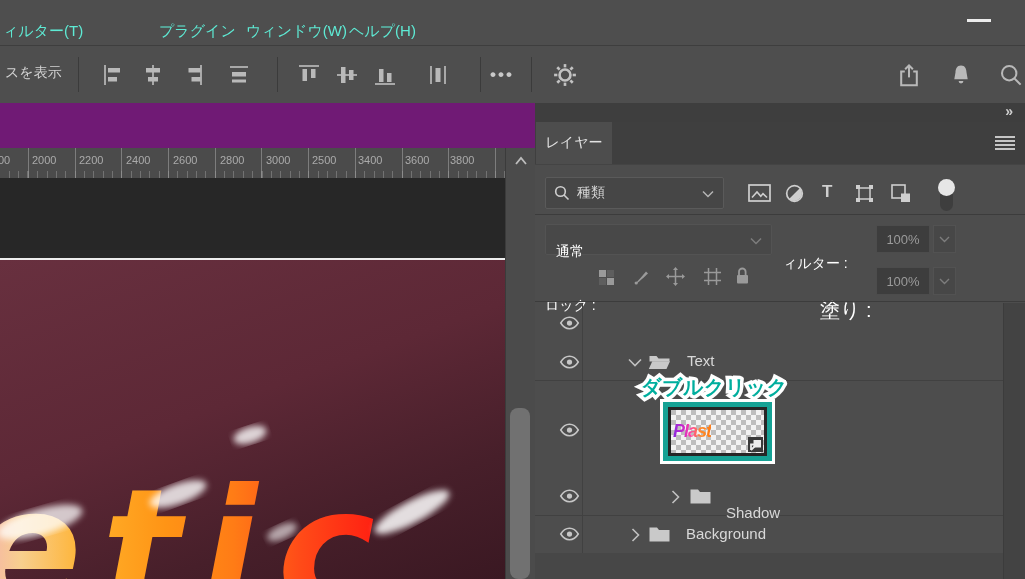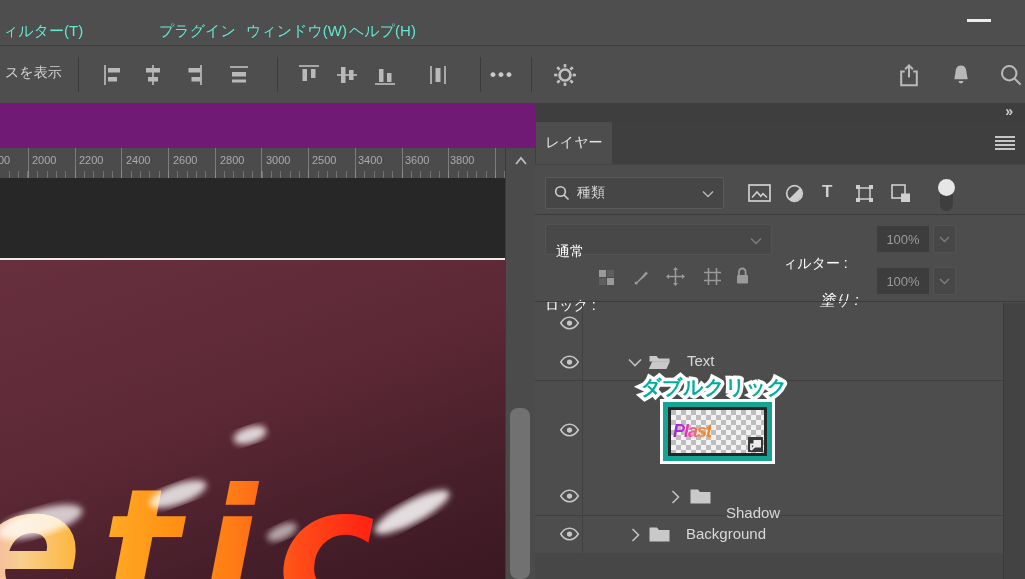--- a/index.html
+++ b/index.html
@@ -344,21 +344,21 @@
         <line x1="1" y1="5.5" x2="18" y2="5.5" stroke="#9a9a9a" stroke-width="1.5"></line>
           <line x1="1" y1="13.5" x2="18" y2="13.5" stroke="#9a9a9a" stroke-width="1.5"></line>
       </svg>
     </div>
     <div class="abs" style="left:199px;top:163px;">
       <svg width="17" height="19">
         <path d="M5 9 V5.8 a3.3 3.3 0 0 1 6.6 0 V9" fill="none" stroke="#9a9a9a" stroke-width="1.8"></path>
         <rect x="3" y="9" width="11" height="8.5" rx="1" fill="#9a9a9a"></rect>
       </svg>
     </div>
-    <span class="abs dim" style="left:285px;top:164px;font-size:15px;font-style:italic;">塗り :</span>
+    <span class="abs dim" style="left:285px;top:170px;font-size:20px;">塗り :</span>
     <div class="valbox" style="left:341px;top:164px;width:52px;height:26px;">100%</div>
     <div class="chevbox" style="left:398px;top:164px;width:21px;height:26px;">
       <svg width="11" height="7">
           <polyline points="1,1 5.5,5.5 10,1" fill="none" stroke="#7d7d7d" stroke-width="1.4"></polyline>
         </svg>
     </div>
     <div class="hline" style="top:198px;"></div>
 
 
     <div class="lrow" style="top:240px;height:37px;">

